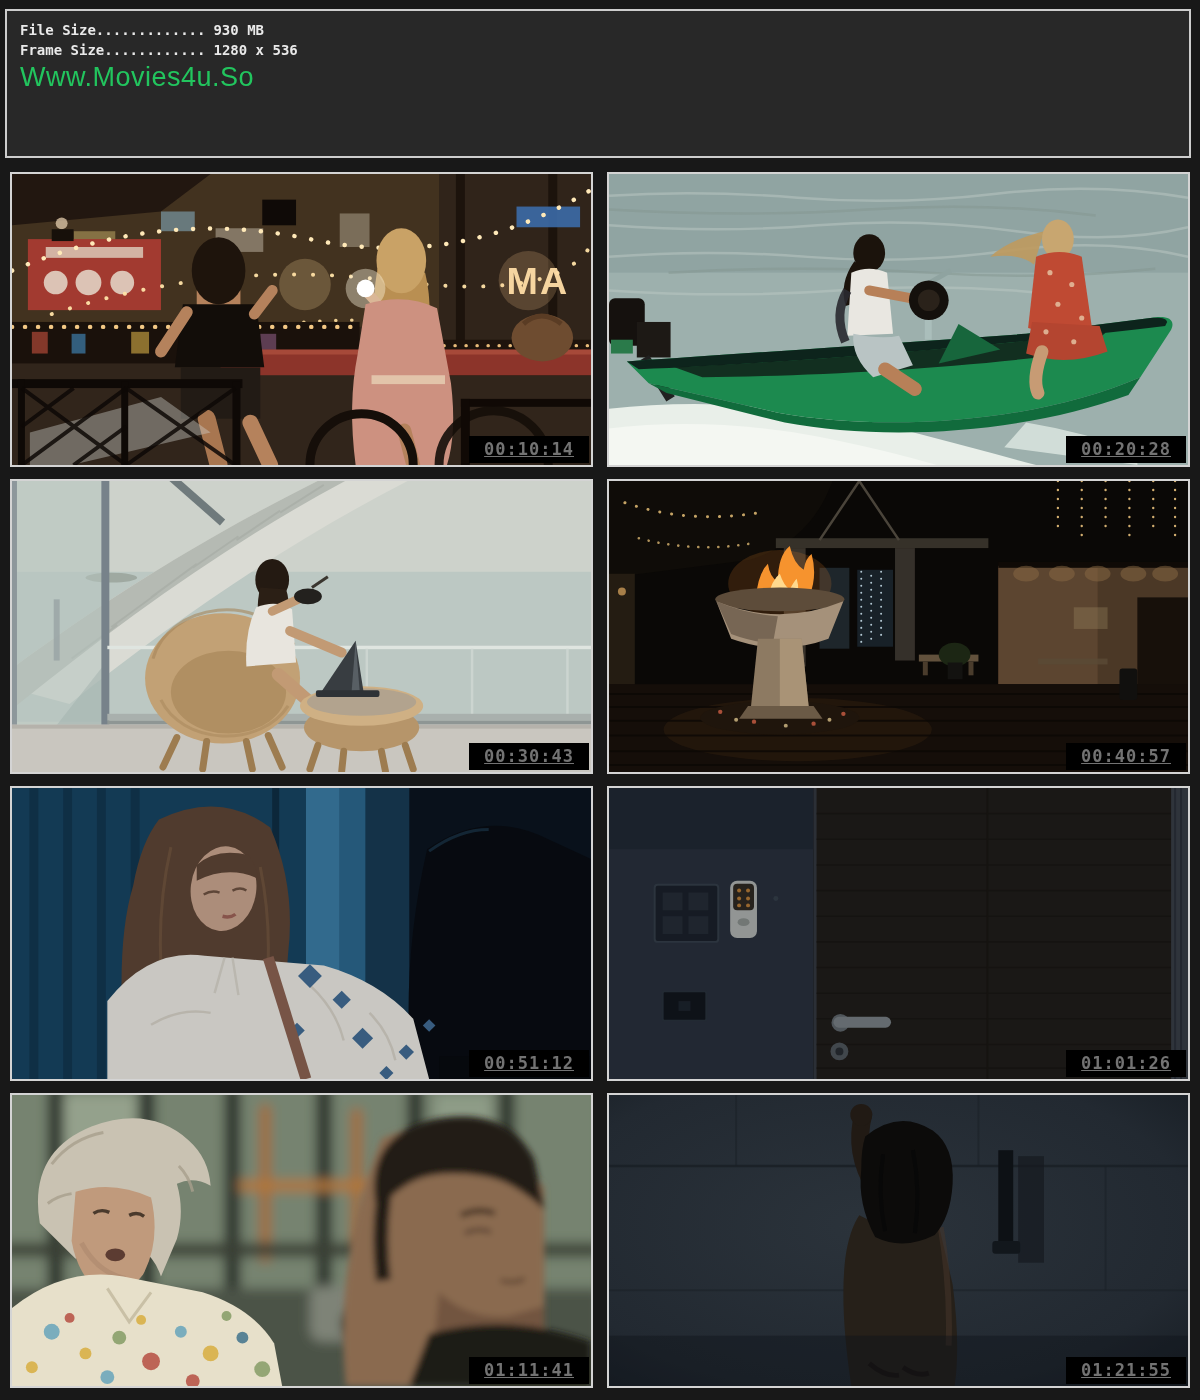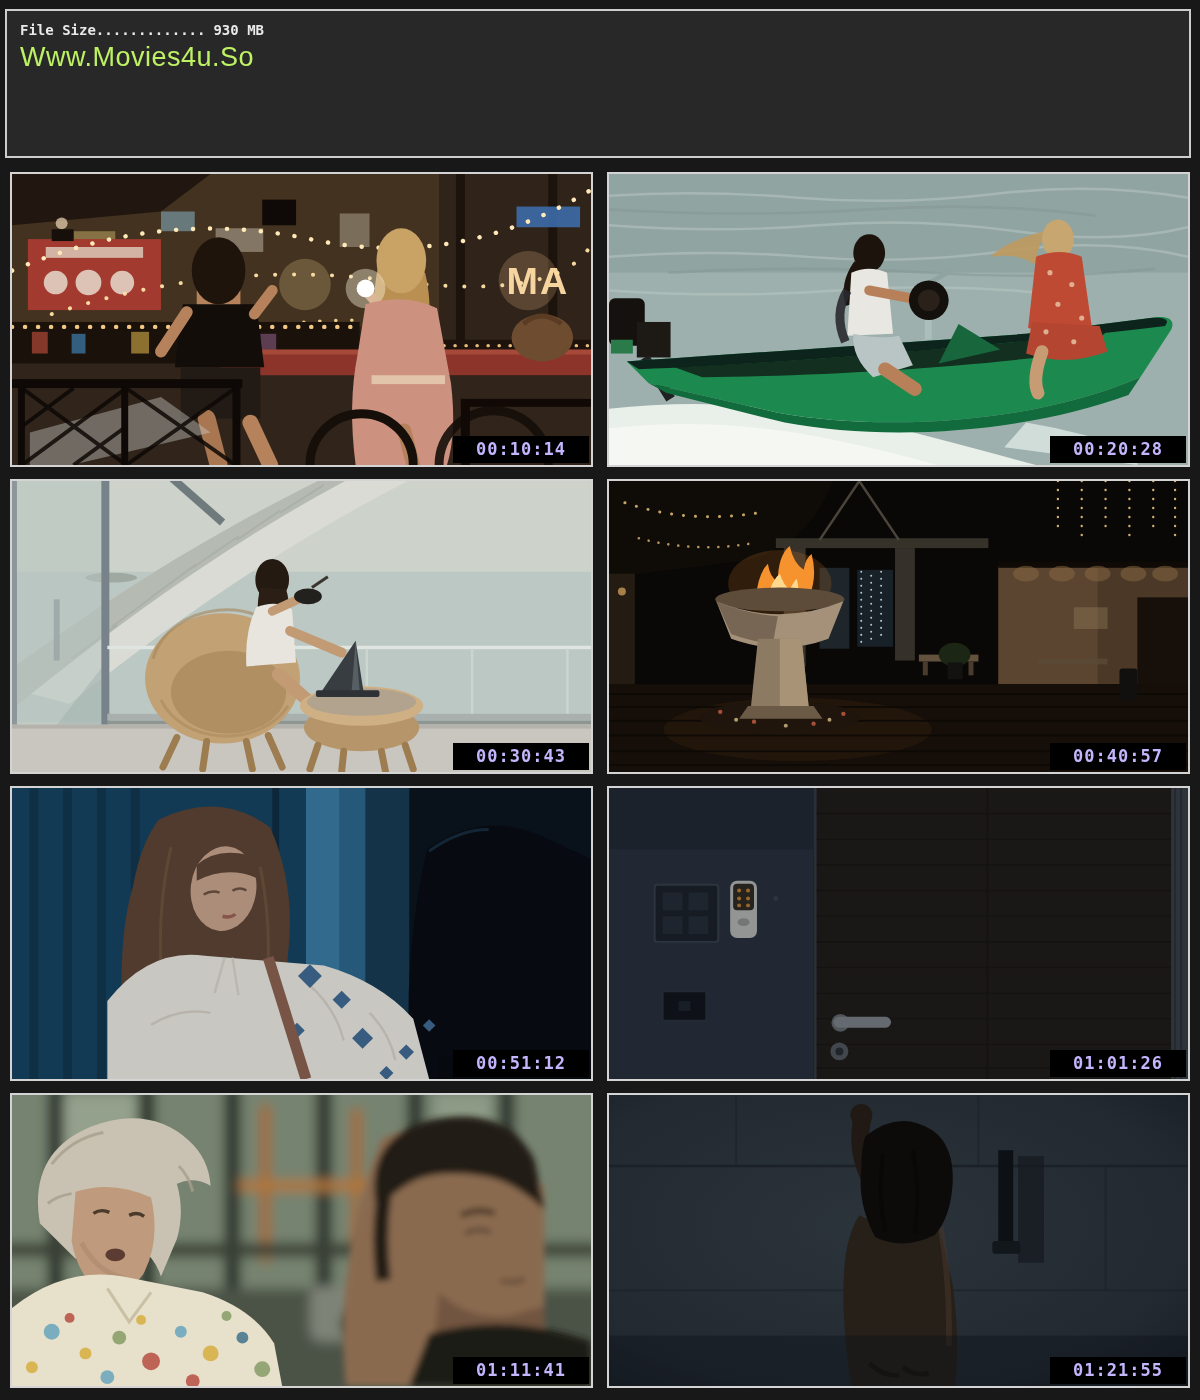--- a/index.html
+++ b/index.html
@@ -5,40 +5,41 @@
   html,body { margin:0; padding:0; background:#181818; }
   .page { position:relative; width:1200px; height:1400px; background:#181818;
           font-family:"DejaVu Sans Mono", monospace; overflow:hidden; }
 
   .meta-panel { position:absolute; left:5px; top:9px; width:1186px; height:149px;
                 box-sizing:border-box; background:#282828; border:2px solid #cdcdcd;
                 padding:9px 8px 0 13px; }
   .meta-line { font:bold 14px "DejaVu Sans Mono", monospace; color:#e9e9e9;
                line-height:20px; white-space:pre; }
   .meta-line .info-value { margin-left:8px; }
-  .site-name { font:400 27px "Liberation Sans", sans-serif; color:#bef264;
+  .site-name { font:400 27px "Liberation Sans", sans-serif; color:#22c55e;
                letter-spacing:.5px; margin-top:2px; }
 
   .grid { position:absolute; left:10px; top:172px; width:1180px;
           display:grid; grid-template-columns:583px 583px; grid-auto-rows:295px;
           column-gap:14px; row-gap:12px; }
   .thumb { position:relative; box-sizing:border-box; border:2px solid #d4d4d4;
            background:#000; overflow:hidden; margin:0; }
   .thumb svg { display:block; width:100%; height:100%; }
   .timestamp { position:absolute; right:2px; bottom:2px; background:#000;
-               color:#c4b5fd; font:bold 17px "DejaVu Sans Mono", monospace;
-               letter-spacing:1px; padding:3px 23px 4px; }
+               color:#737373; font:bold 17px "DejaVu Sans Mono", monospace;
+               letter-spacing:1px; padding:3px 15px 4px;text-decoration:underline; }
 </style>
 </head>
 <body>
 
 <div class="page">
 
   <div class="meta-panel">
     <div class="meta-line"><span class="info-label">File Size</span><span class="info-leader">.............</span><span class="info-value">930 MB</span></div>
+    <div class="meta-line"><span class="info-label">Frame Size</span><span class="info-leader">............</span><span class="info-value">1280 x 536</span></div>
     <div class="site-name">Www.Movies4u.So</div>
   </div>
 
   <div class="grid">
 
     <figure class="thumb">
       <svg viewBox="0 0 583 295" preserveAspectRatio="none">
         <rect width="583" height="295" fill="#31251b"></rect>
         <rect width="583" height="155" fill="#42321f"></rect>
         <polygon points="0,0 200,0 150,38 0,52" fill="#221710"></polygon>

